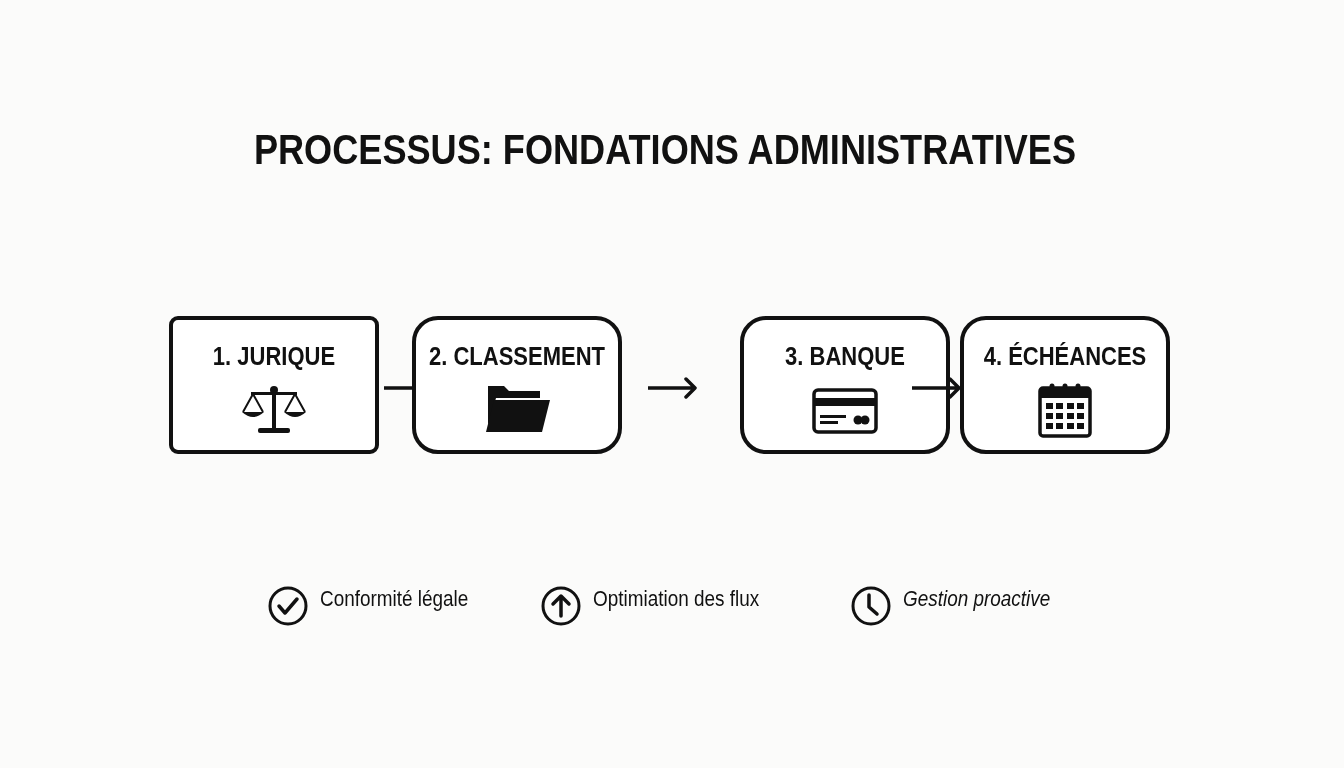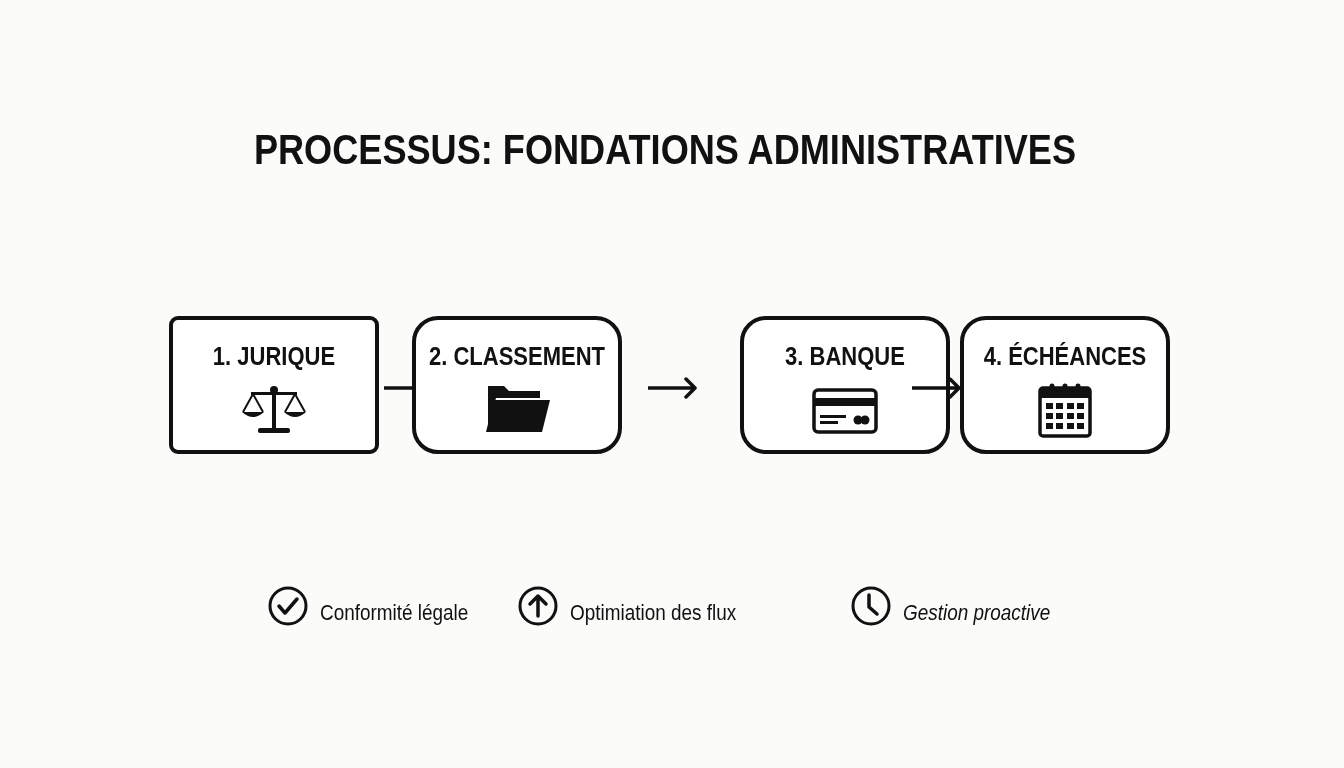--- a/index.html
+++ b/index.html
@@ -2,21 +2,21 @@
 <html><head>
 <meta charset="utf-8">
 <style>
   html,body{margin:0;padding:0;}
   body{width:1344px;height:768px;background:#fbfbfa;position:relative;overflow:hidden;font-family:"Liberation Sans",sans-serif;color:#111;}
   .title{position:absolute;left:0;top:126px;width:1330px;text-align:center;font-size:42px;font-weight:bold;letter-spacing:0px;transform:scaleX(0.86);transform-origin:center;color:#111;}
   .step{position:absolute;top:316px;width:210px;height:138px;border:4px solid #111;border-radius:26px;box-sizing:border-box;background:#fff;}
   .step .label{position:absolute;top:22px;left:0;width:100%;text-align:center;font-size:25px;font-weight:bold;transform:scaleX(0.88);color:#111;}
   .step .icon{position:absolute;top:62px;left:50%;transform:translateX(-50%);width:70px;height:56px;}
   .arrow{position:absolute;top:376px;height:24px;width:52px;}
-  .legend{position:absolute;top:586px;height:40px;display:flex;align-items:flex-end;}
+  .legend{position:absolute;top:586px;height:40px;display:flex;align-items:flex-start;}
   .legend .ic{width:40px;height:40px;}
   .legend .txt{font-size:22px;margin-left:12px;transform:scaleX(0.86);transform-origin:left center;white-space:nowrap;color:#111;}
 </style>
 </head>
 <body>
 
 <div class="title">PROCESSUS: FONDATIONS ADMINISTRATIVES</div>
 
 <div class="step" style="left:169px;border-radius:9px;">
   <div class="label">1. JURIQUE</div>
@@ -90,21 +90,21 @@
 </div>
 
 <div class="legend" style="left:268px;">
   <svg class="ic" viewBox="0 0 40 40">
     <circle cx="20" cy="20" r="18" fill="none" stroke="#111" stroke-width="3"></circle>
     <path d="M11 20 L17 27 L29 13" fill="none" stroke="#111" stroke-width="3.5" stroke-linecap="round" stroke-linejoin="round"></path>
   </svg>
   <span class="txt">Conformité légale</span>
 </div>
 
-<div class="legend" style="left:518px;">
+<div class="legend" style="left:541px;">
   <svg class="ic" viewBox="0 0 40 40">
     <circle cx="20" cy="20" r="18" fill="none" stroke="#111" stroke-width="3"></circle>
     <path d="M20 30 V11 M12 18 L20 10 L28 18" fill="none" stroke="#111" stroke-width="3.5" stroke-linecap="round" stroke-linejoin="round"></path>
   </svg>
   <span class="txt">Optimiation des flux</span>
 </div>
 
 <div class="legend" style="left:851px;font-style:italic;">
   <svg class="ic" viewBox="0 0 40 40">
     <circle cx="20" cy="20" r="18" fill="none" stroke="#111" stroke-width="3"></circle>

